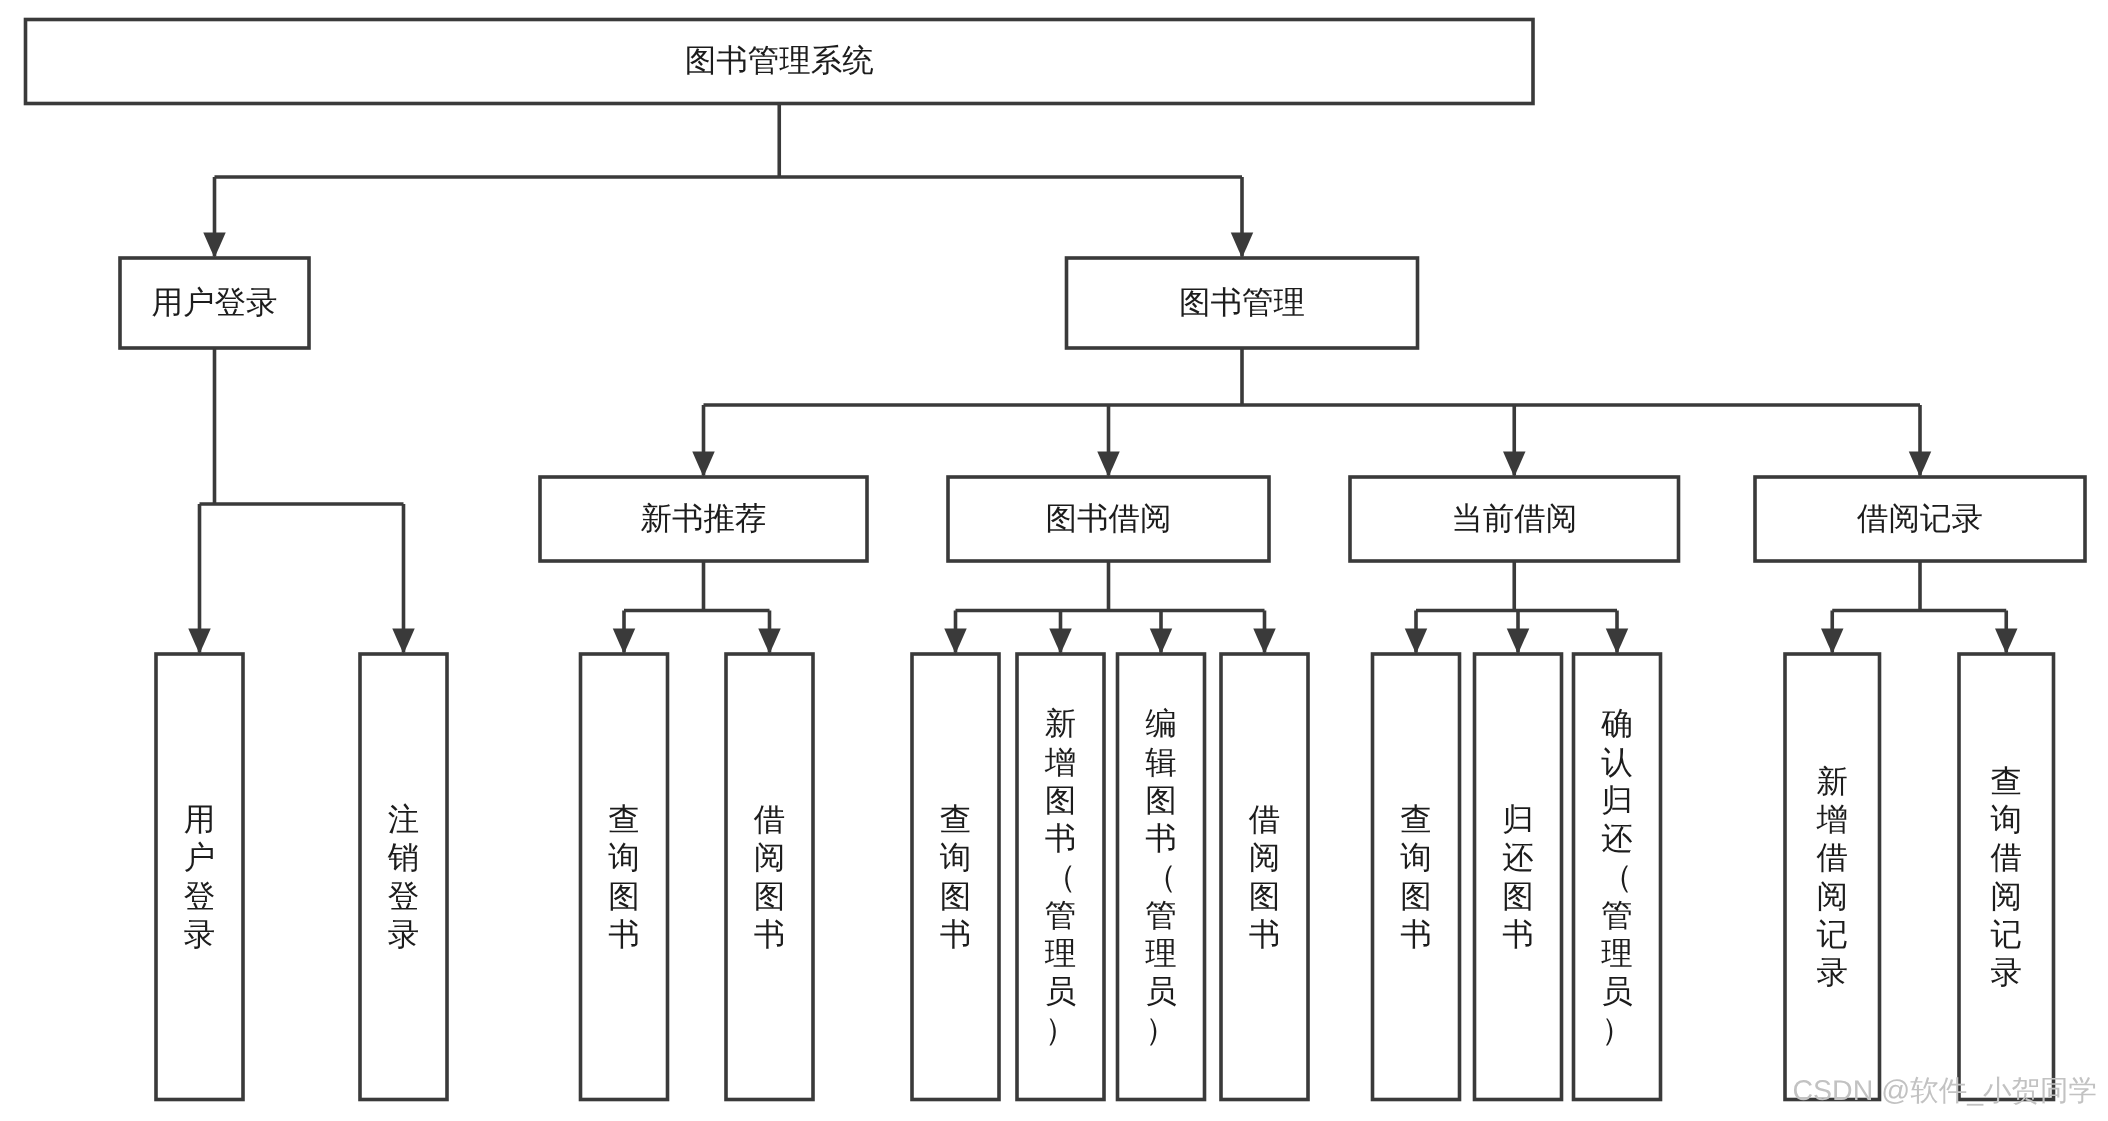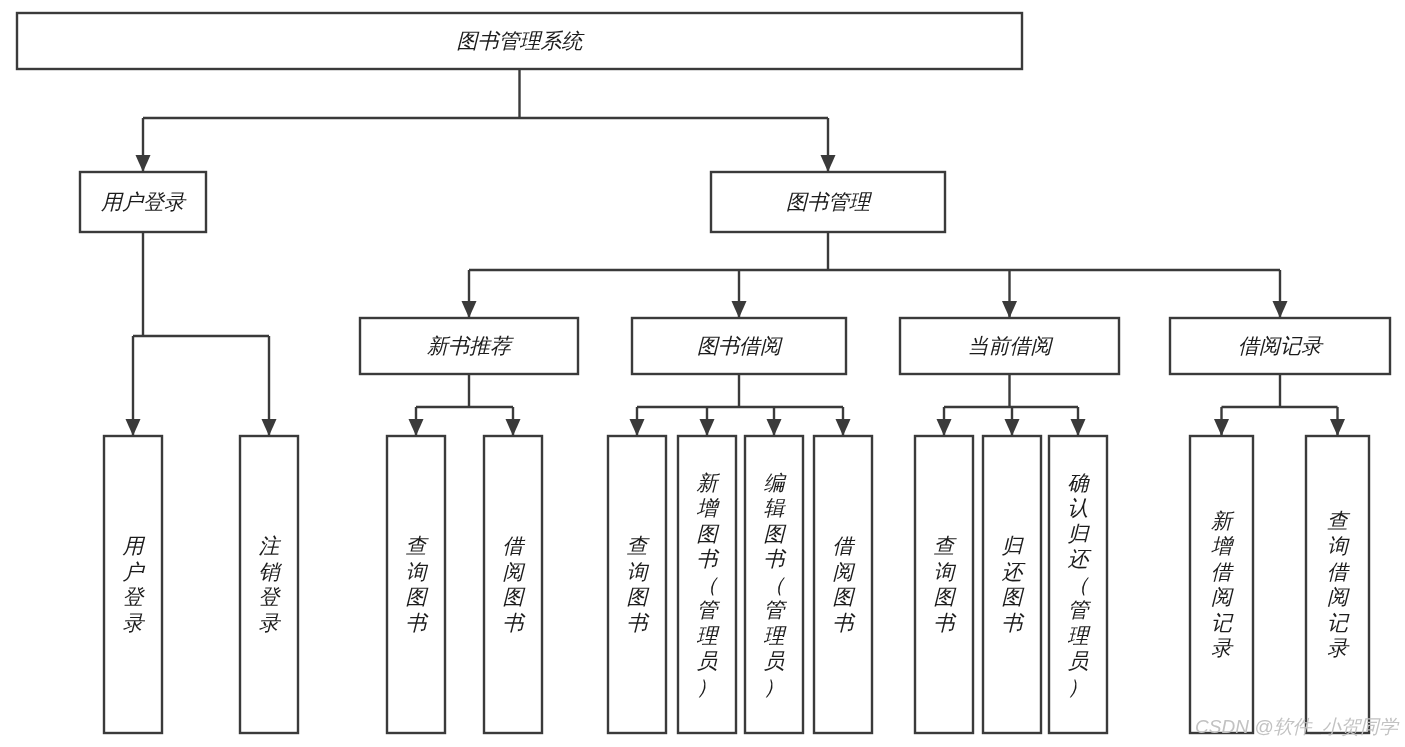--- a/index.html
+++ b/index.html
@@ -9,21 +9,20 @@
   }
   body {
     font-family: "Liberation Sans", "DejaVu Sans", sans-serif;
   }
   #chart-root {
     position: relative;
     width: 1405px;
     height: 747px;
     background: #ffffff;
     overflow: hidden;
-    font-style: italic;
   }
   svg.diagram-canvas {
     position: absolute;
     left: 0;
     top: 0;
     width: 1405px;
     height: 747px;
     display: block;
   }
   .node-box {

